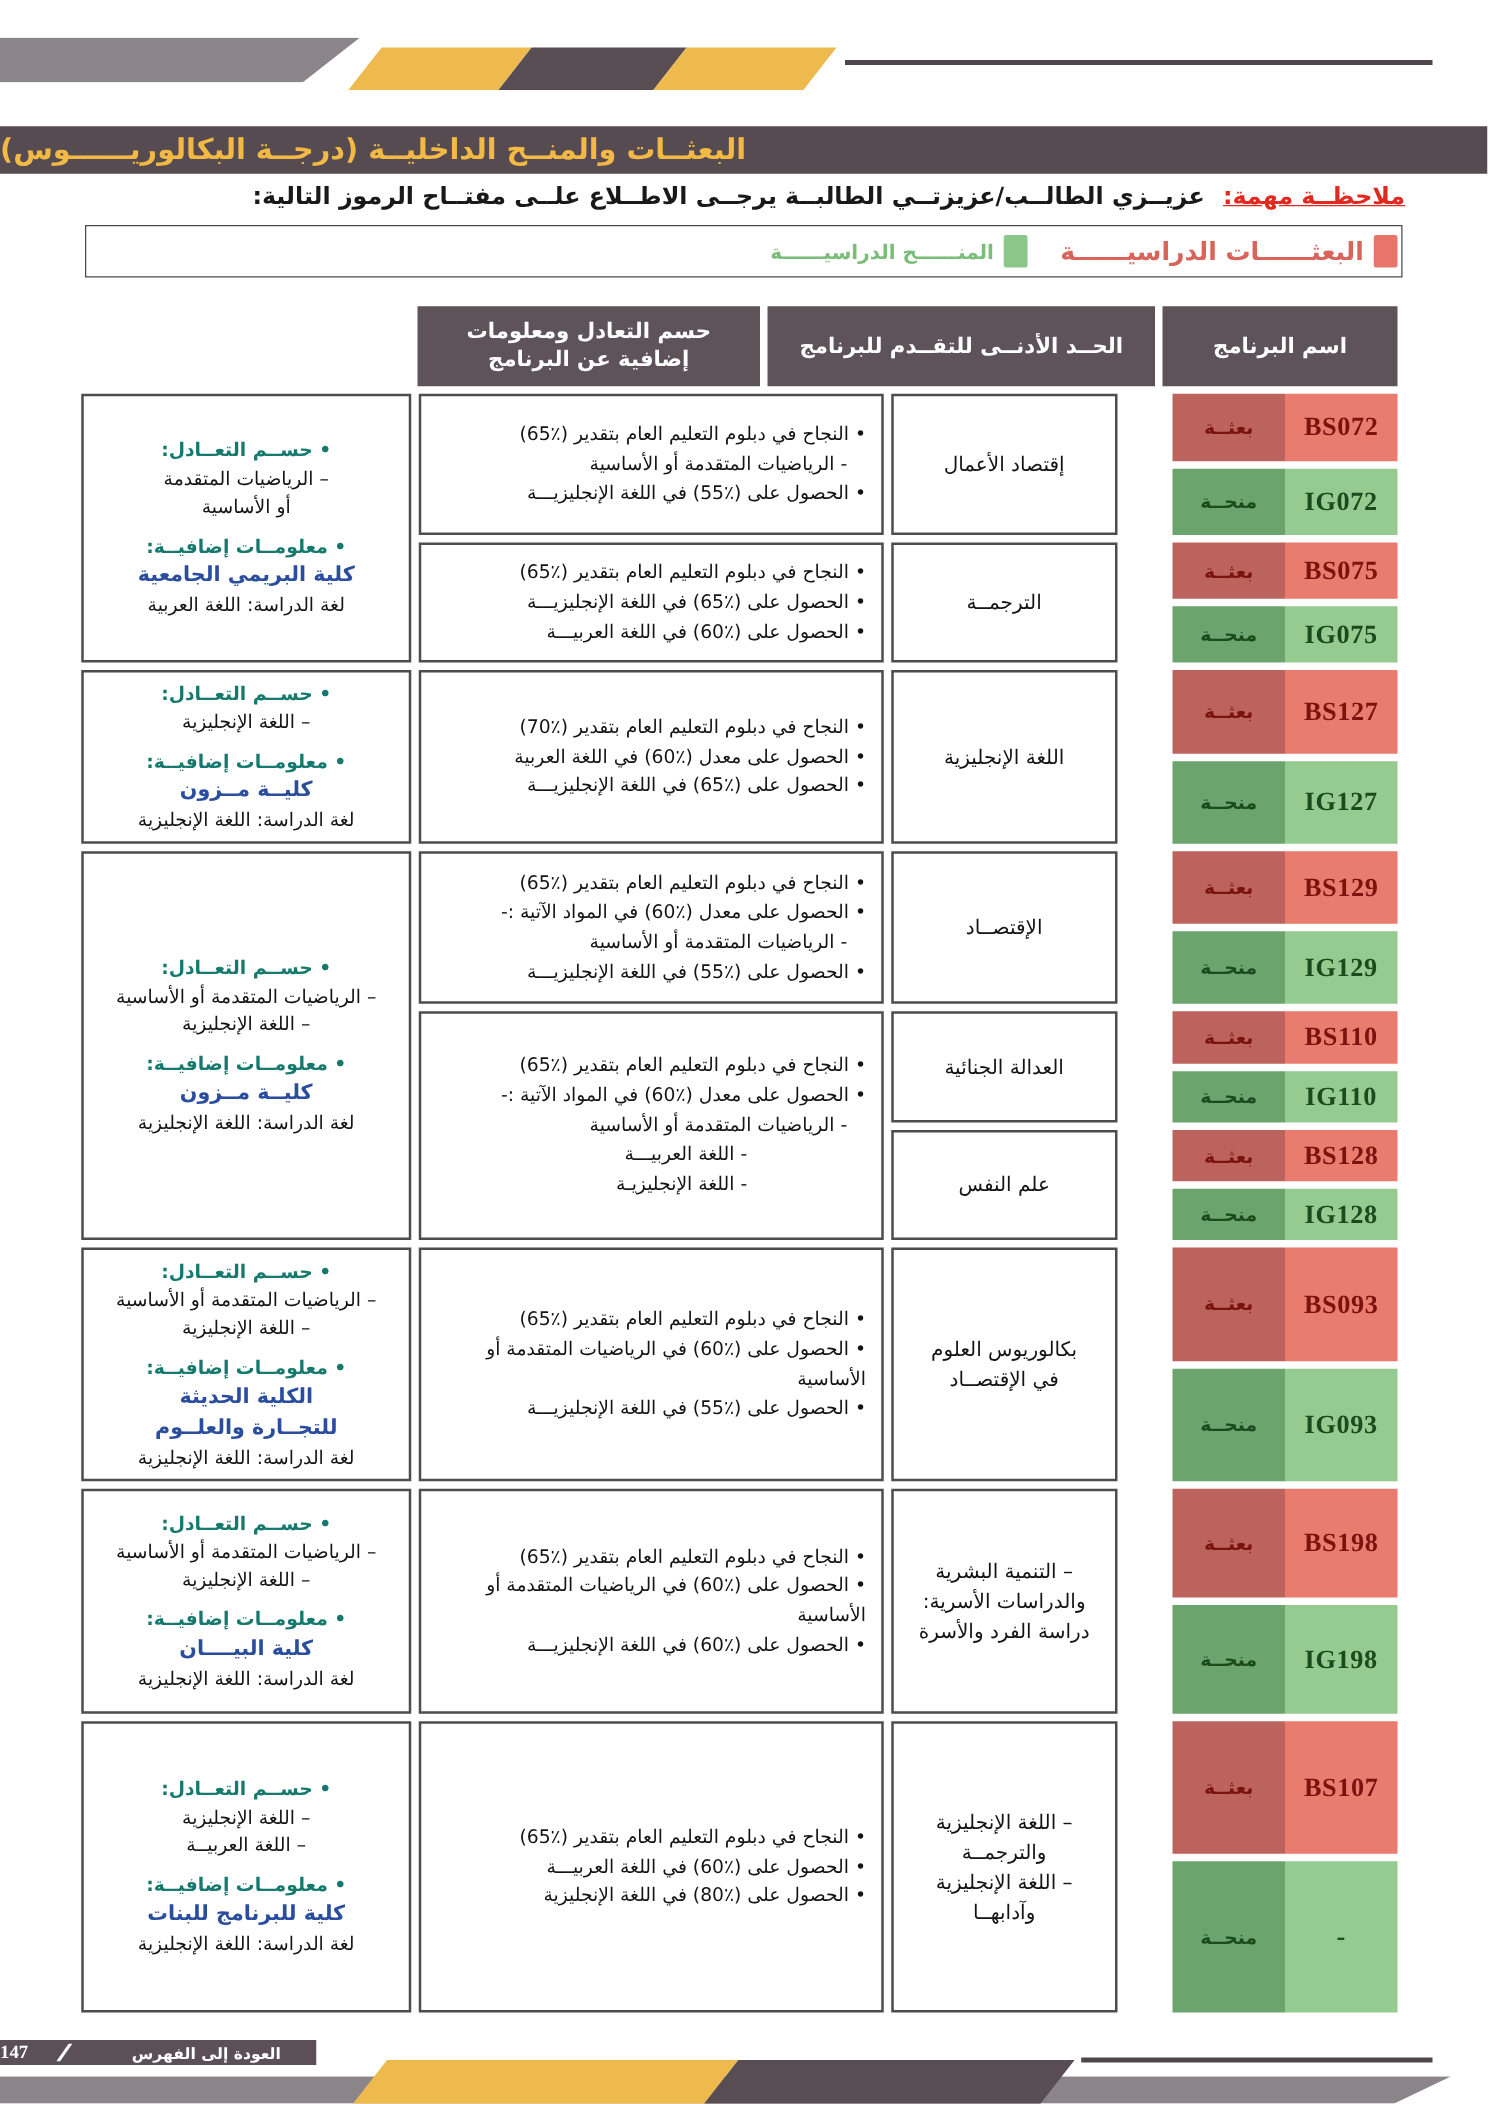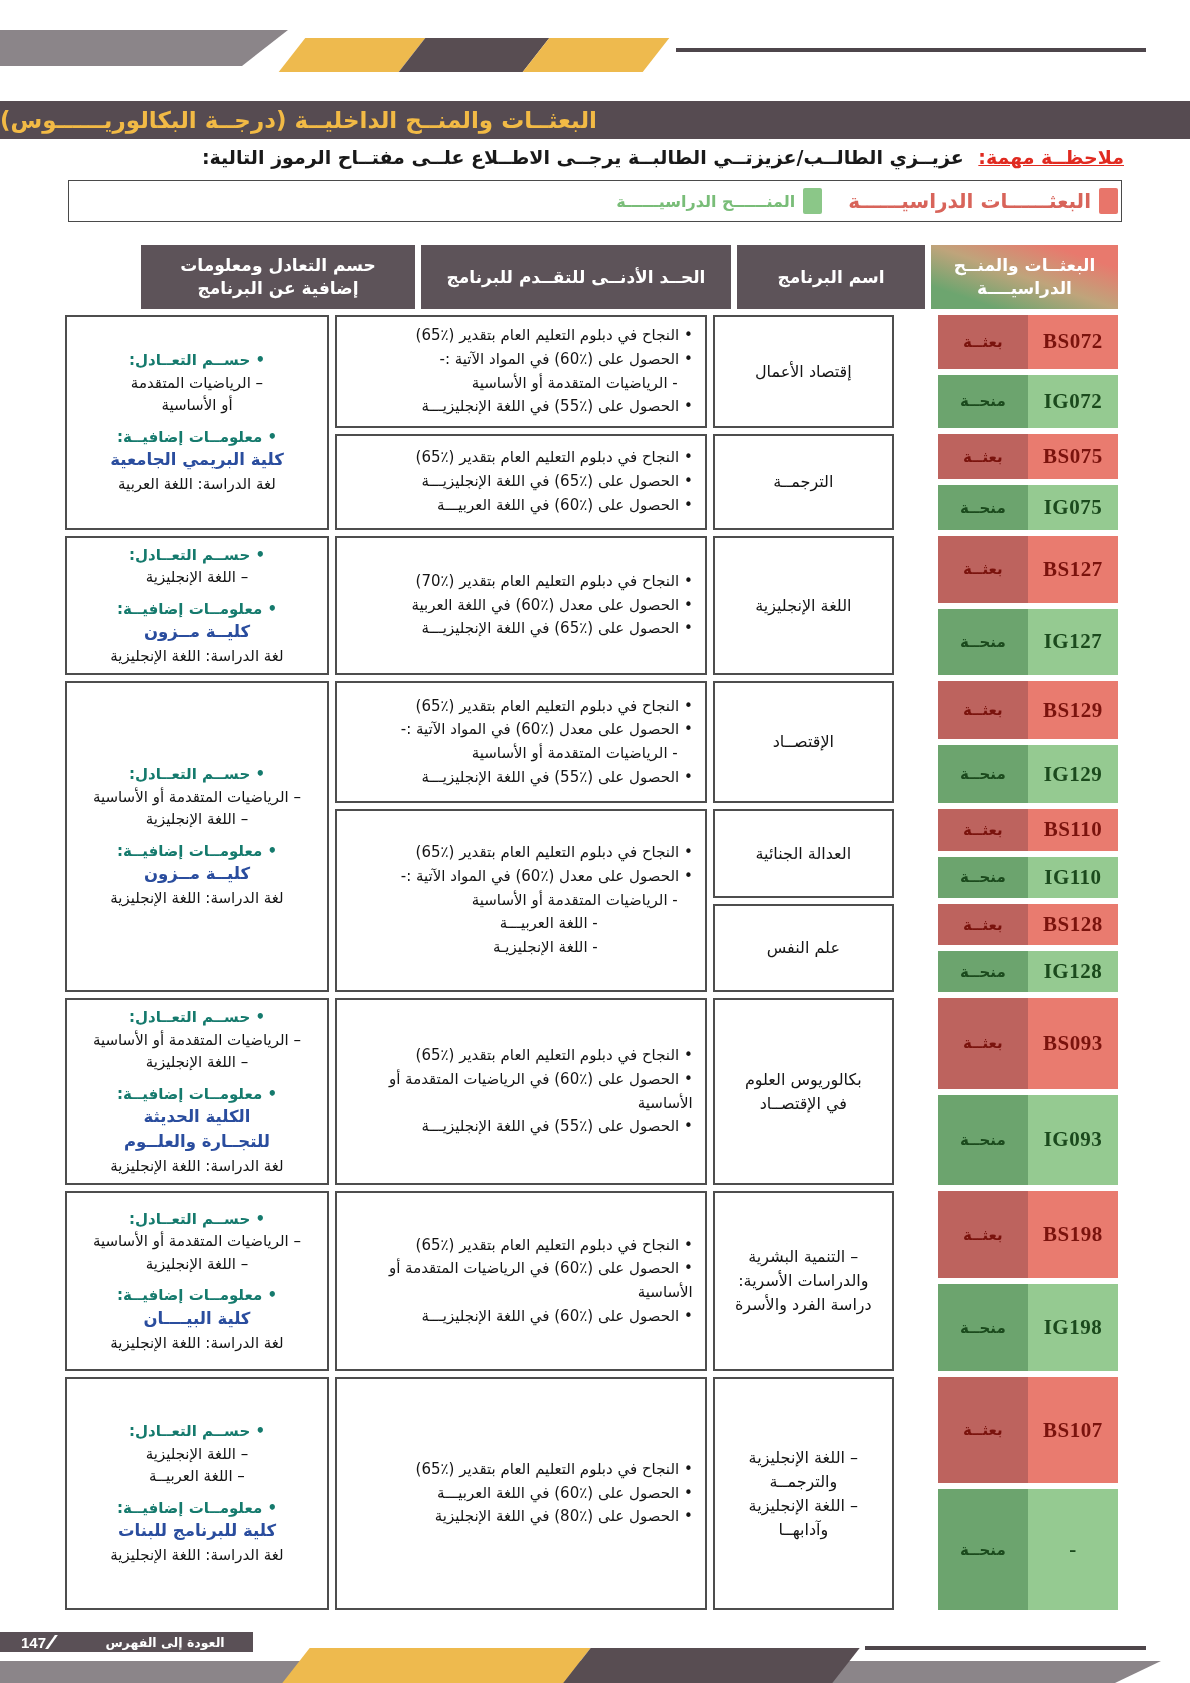--- a/index.html
+++ b/index.html
@@ -67,21 +67,21 @@
     font-size:15px;font-weight:bold;direction:rtl;}
   .code-cell .val{width:50%;display:flex;align-items:center;justify-content:center;
     font-family:"Liberation Serif",serif;font-weight:bold;font-size:21px;letter-spacing:.5px;}
   .code-cell.s .lab{background:#bd635e;color:#7a130d;}
   .code-cell.s .val{background:#e97b6f;color:#7a130d;}
   .code-cell.g .lab{background:#6ca46e;color:#1b4a1d;}
   .code-cell.g .val{background:#95ca91;color:#1b4a1d;}
   
   .footer-badge{position:absolute;left:0;top:1632px;width:253px;height:20px;background:#5a5056;
     display:flex;direction:ltr;align-items:center;cursor:pointer;}
-  .page-num{width:46px;text-align:right;color:#ffffff;font-family:Liberation Sans, sans-serif;
+  .page-num{width:46px;text-align:left;color:#ffffff;font-family:Liberation Serif, serif;
     font-size:15px;font-weight:bold;}
   .badge-slash{width:3px;height:14px;background:#ffffff;transform:skewX(-35deg);margin:0 10px 0 4px;}
   .badge-label{flex:1;text-align:center;color:#ffffff;font-size:12.5px;font-weight:bold;direction:rtl;padding-left:14px;}
   .deco-bot-gray{position:absolute;left:0;top:1661px;width:1161px;height:22px;background:#8b8589;
     clip-path:polygon(0 0,100% 0,calc(100% - 46px) 100%,0 100%);z-index:1;}
   .deco-bot-strip{position:absolute;left:296px;top:1648px;height:35px;display:flex;transform:skewX(-38deg);z-index:2;}
   .db{height:35px;}
   .db.y{background:#eeba4e;width:281px;}
   .db.k{background:#584d52;width:269px;}
   .deco-line-bot{position:absolute;left:865px;top:1646px;width:281px;height:4px;background:#4e464b;}
@@ -112,24 +112,20 @@
     <span class="legend-red">البعثــــــات الدراسيــــــة</span>
   </div>
   <div class="legend-item">
     <span class="sq green"></span>
     <span class="legend-green">المنــــــح الدراسيــــــة</span>
   </div>
 </div>
 
 <div class="table" id="ptable">
   <div class="thead">
-    <div class="th th-codes">
-      <span>البعثــات والمنــح</span>
-      <span>الدراسيــــة</span>
-    </div>
     <div class="th th-prog">اسم البرنامج</div>
     <div class="th th-req">الحــد الأدنــى للتقــدم للبرنامج</div>
     <div class="th th-notes">حسم التعادل ومعلومات إضافية عن البرنامج</div>
   </div>
 <div class="group" style="height: 215px;">
       <div class="gcol codes">
         <div class="codepair" style="height: 113px;">
           <div class="code-cell s">
             <div class="lab">بعثــة</div>
             <div class="val">BS072</div>
@@ -154,21 +150,20 @@
         <div class="box progbox" style="height: 113px;">
           <div class="prog-line">إقتصاد الأعمال</div>
         </div>
         <div class="box progbox" style="height: 96px;">
           <div class="prog-line">الترجمــة</div>
         </div>
       </div>
       <div class="gcol req">
         <div class="box reqbox" style="height: 113px;">
           <div class="req-line">• النجاح في دبلوم التعليم العام بتقدير (٪65)</div>
-          <div class="req-line">• الحصول على (٪60) في المواد الآتية :-</div>
           <div class="req-line d">- الرياضيات المتقدمة أو الأساسية</div>
           <div class="req-line">• الحصول على (٪55) في اللغة الإنجليزيـــة</div>
         </div>
         <div class="box reqbox" style="height: 96px;">
           <div class="req-line">• النجاح في دبلوم التعليم العام بتقدير (٪65)</div>
           <div class="req-line">• الحصول على (٪65) في اللغة الإنجليزيـــة</div>
           <div class="req-line">• الحصول على (٪60) في اللغة العربيـــة</div>
         </div>
       </div>
       <div class="gcol notes">

